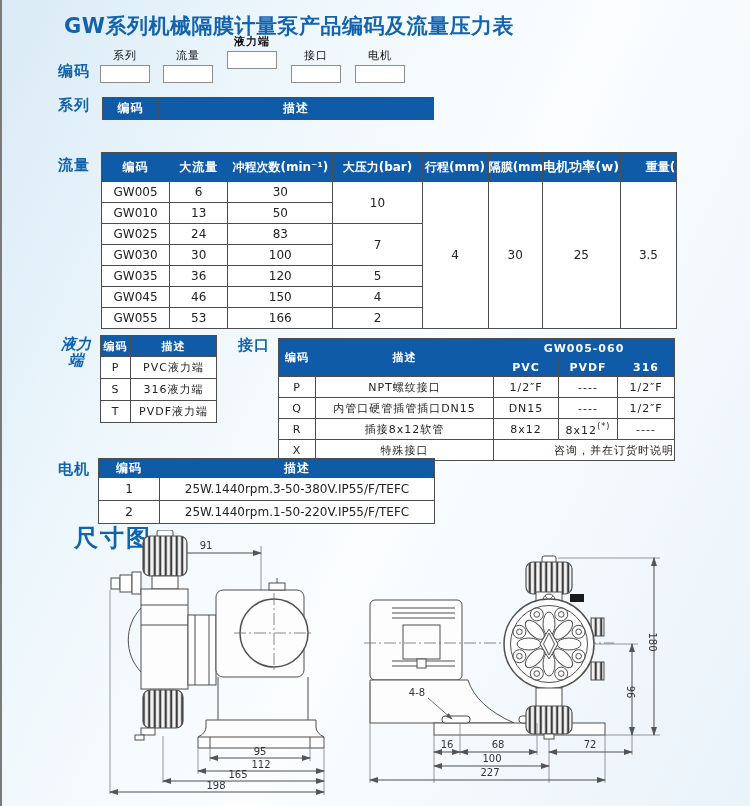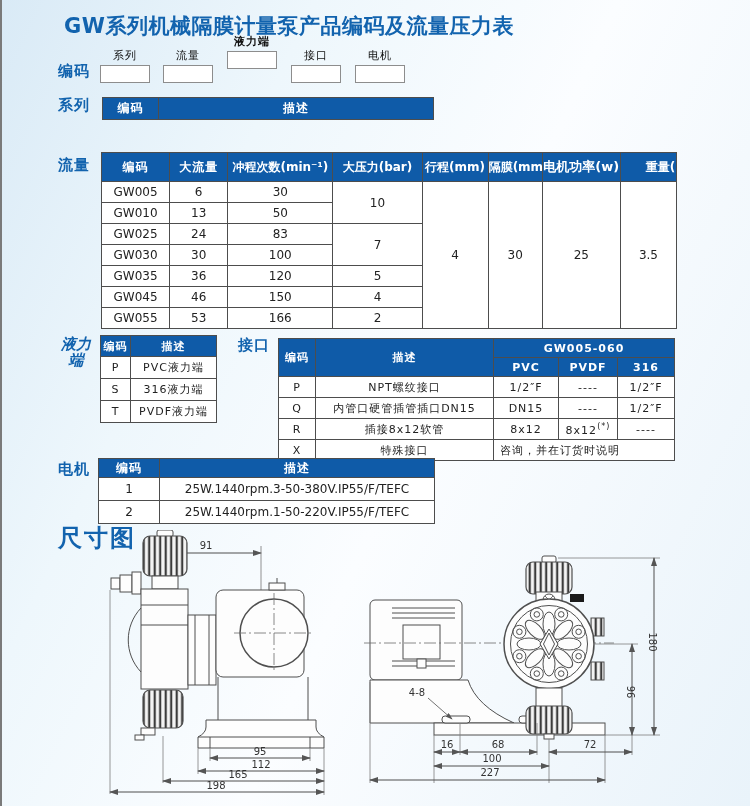--- a/index.html
+++ b/index.html
@@ -3,42 +3,42 @@
 <meta charset="utf-8">
 <style>
   html,body{margin:0;padding:0;}
   .page{position:relative;width:750px;height:806px;overflow:hidden;
     background:linear-gradient(115deg,#d9eaf6 0%,#eef7fc 28%,#fbfdff 55%,#e9f3fa 100%);
     font-family:"DejaVu Sans","Liberation Sans",sans-serif;color:#222;}
   .left-edge{position:absolute;left:0;top:0;width:2px;height:100%;background:#7a7a7a;}
   .title{position:absolute;left:64px;top:12px;font-size:21px;font-weight:bold;color:#1263ae;letter-spacing:0.5px;}
   .sec-label{position:absolute;color:#1263ae;font-weight:bold;font-size:15px;letter-spacing:1px;}
   .sec-label.two-line{width:40px;text-align:center;line-height:16px;letter-spacing:0;}
-  .dims-label{position:absolute;left:58px;top:522px;color:#1263ae;font-weight:bold;font-size:24px;letter-spacing:2px;}
+  .dims-label{position:absolute;left:74px;top:522px;color:#1263ae;font-weight:bold;font-size:24px;letter-spacing:2px;}
   
   .code-field{position:absolute;width:50px;text-align:center;}
   .code-field .cf-label{font-size:11px;color:#111;margin-bottom:2px;letter-spacing:1px;}
   .code-field .cf-box{width:48px;height:16px;border:1px solid #8d8d8d;background:#fff;}
   
   table{border-collapse:collapse;background:#fff;position:absolute;table-layout:fixed;}
   th,td{border:1px solid #4d4d4d;text-align:center;padding:0;overflow:hidden;white-space:nowrap;}
   th{background:#0f5ba8;color:#fff;font-weight:bold;letter-spacing:1px;}
   .series-table{left:102px;top:97px;width:331px;font-size:12px;}
   .series-table th{height:21px;}
   .series-table td{height:25px;letter-spacing:1px;}
   .flow-table{left:101px;top:152px;width:576px;font-size:12px;}
   .flow-table th{height:28px;font-size:12px;}
   .flow-table td{height:20px;}
   .hyd-table{left:100px;top:335px;width:116px;font-size:11px;}
   .hyd-table th{height:20px;}
   .hyd-table td{height:21px;letter-spacing:1px;}
   .itf-table{left:278px;top:338px;width:396px;font-size:11px;}
   .itf-table th{height:18px;}
   .itf-table td{height:20px;letter-spacing:1px;}
-  .itf-table td.note{text-align:left;padding-left:6px;}
+  .itf-table td.note{text-align:right;padding-left:6px;}
   .itf-table sup{font-size:8px;}
   .motor-table{left:98px;top:458px;width:336px;font-size:12px;}
   .motor-table th{height:18px;}
   .motor-table td{height:22px;}
   
   .draw{position:absolute;}
   svg text{font-family:"DejaVu Sans","Liberation Sans",sans-serif;font-size:10px;fill:#333;}
 </style>
 </head>
 <body>

